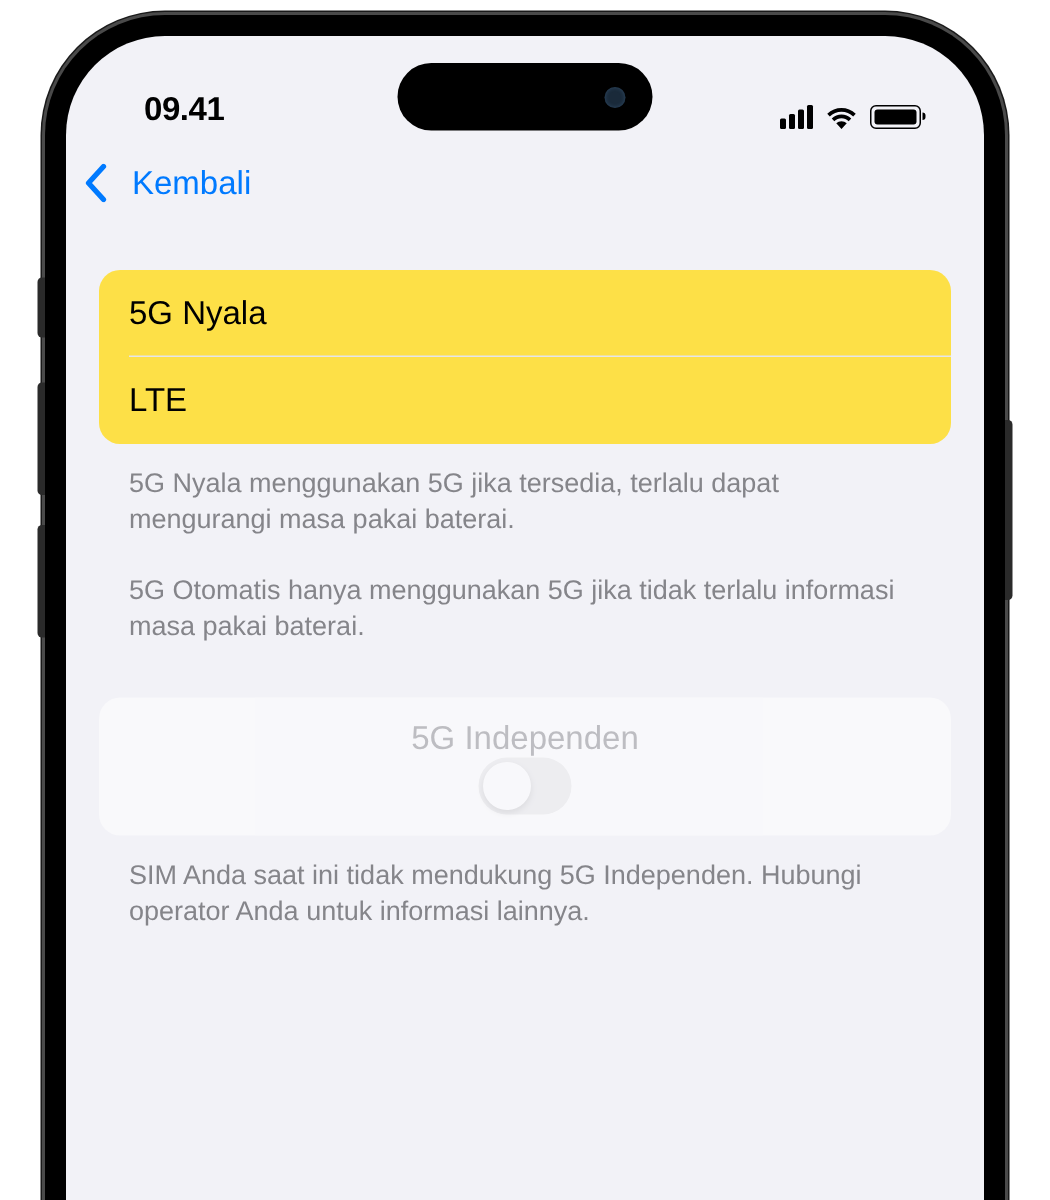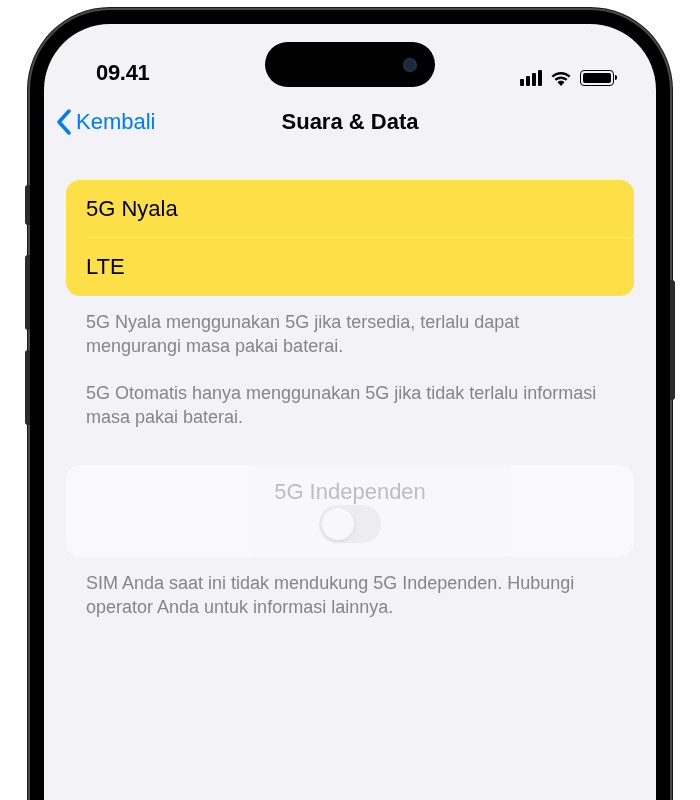--- a/index.html
+++ b/index.html
@@ -160,21 +160,21 @@
       display: flex;
       align-items: center;
       position: relative;
       padding: 0 16px;
     }
     .back-button {
       display: flex;
       align-items: center;
       color: #007aff;
       font-size: 22px;
-      gap: 4px;
+      gap: 16px;
       position: absolute;
       left: 12px;
     }
     .chevron-back {
       width: 16px;
       height: 26px;
     }
     .nav-title {
       position: absolute;
       left: 50%;
@@ -288,21 +288,20 @@
       </div>
     </div>
 
     <div class="nav-bar">
       <div class="back-button">
         <svg class="chevron-back" viewBox="0 0 16 26" fill="none" stroke="#007aff" stroke-width="3.5" stroke-linecap="round" stroke-linejoin="round">
           <polyline points="13,2 3,13 13,24"></polyline>
         </svg>
         <span>Kembali</span>
       </div>
-      <div class="nav-title">Suara &amp; Data</div>
     </div>
 
     <div class="content">
       <div class="option-group">
         <div class="option-row">
           <span>5G Nyala</span>
         </div>
         <div class="option-row">
           <span>LTE</span>
         </div>

